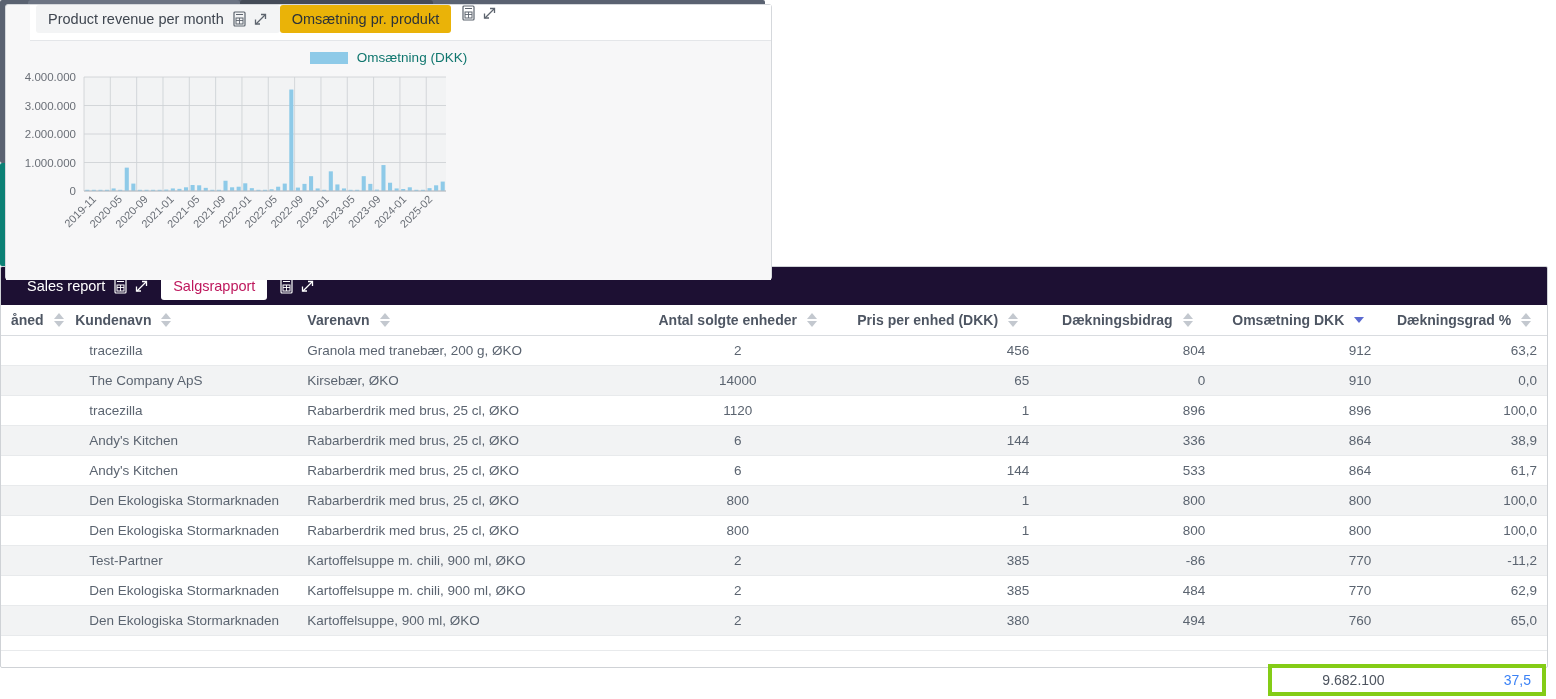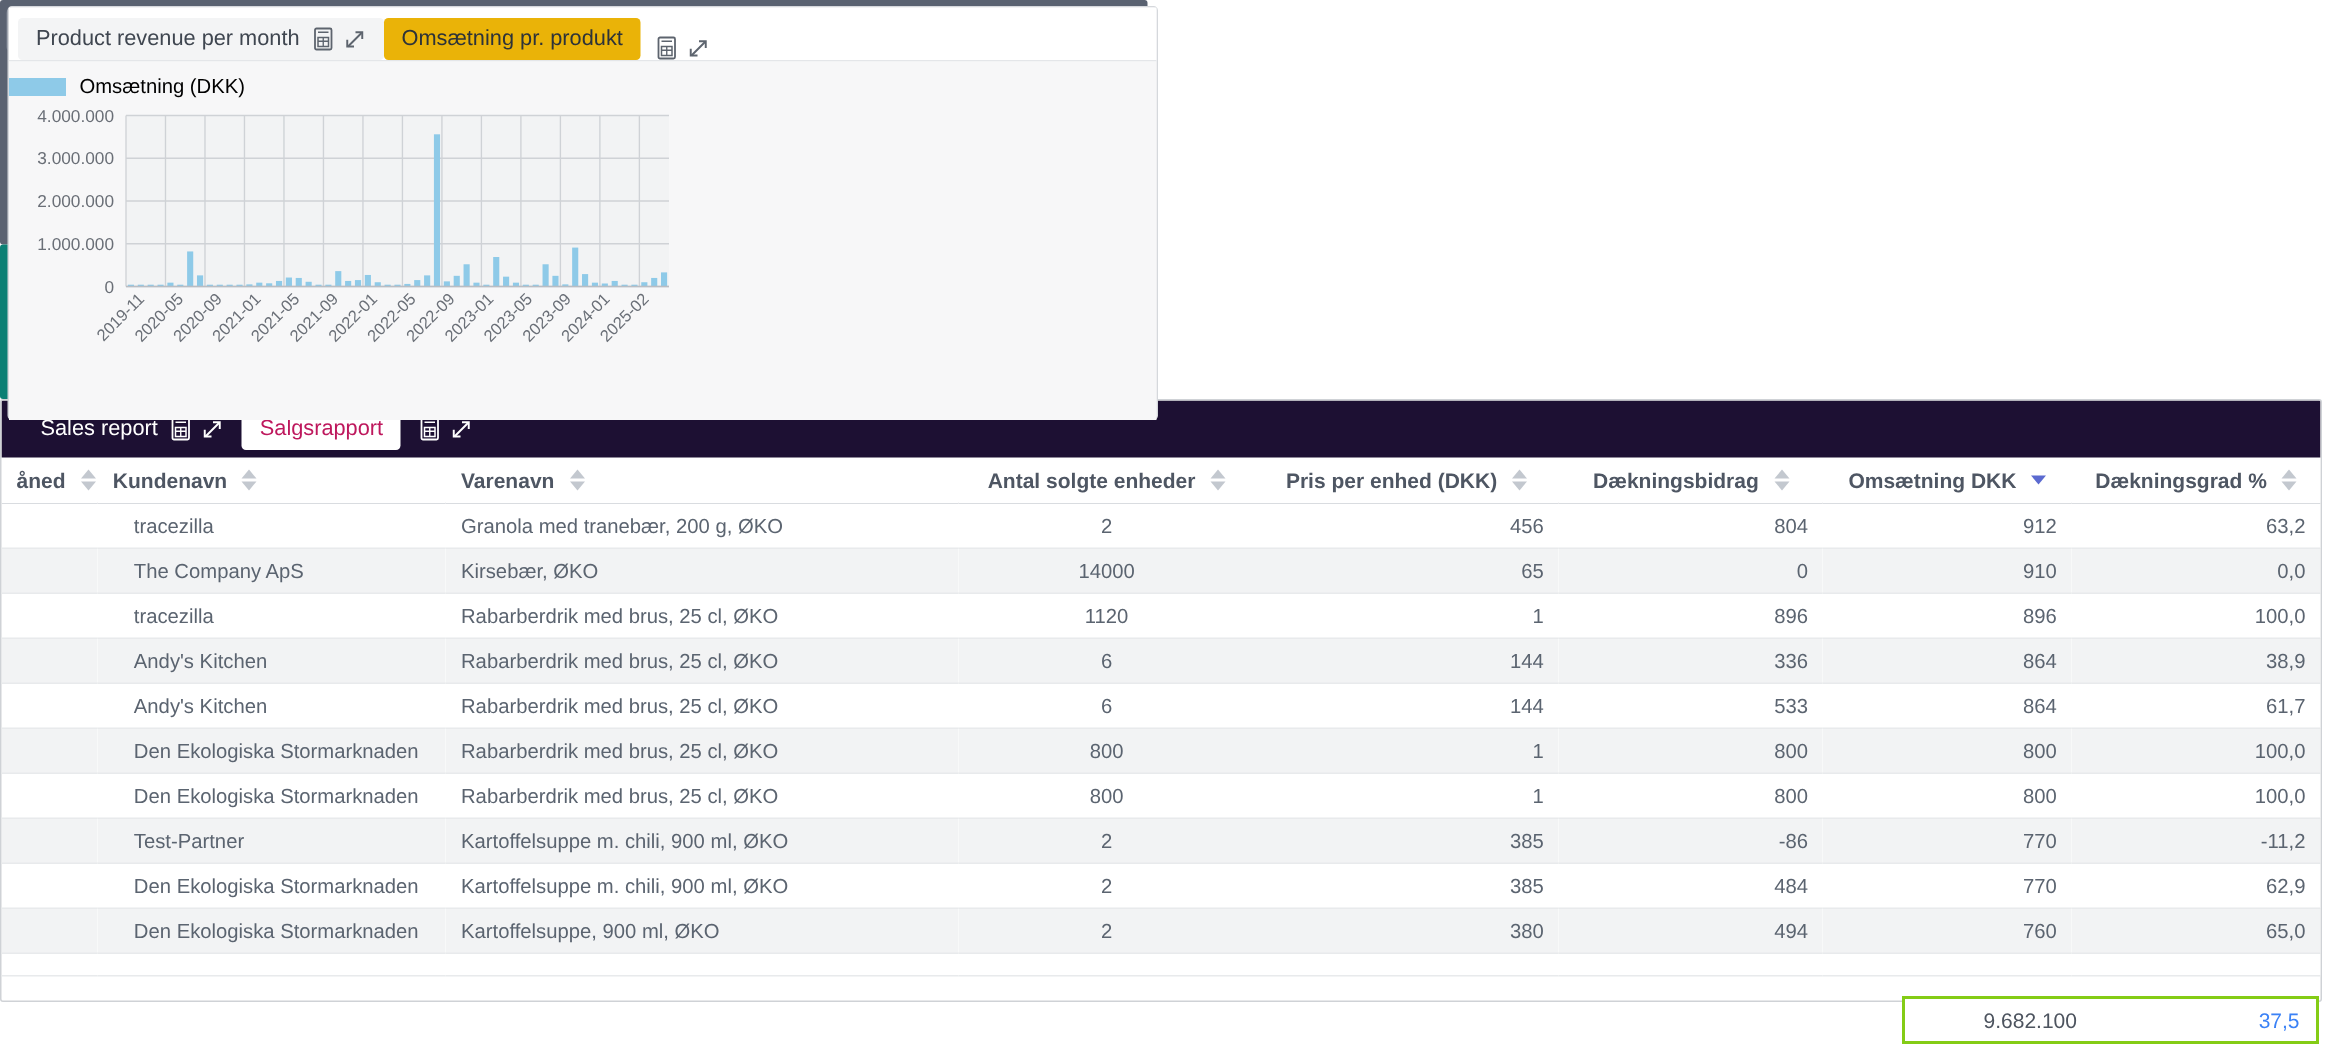--- a/index.html
+++ b/index.html
@@ -21,24 +21,25 @@
     position: absolute;
     box-sizing: border-box;
     border: 1px solid #d5d8dc;
     border-radius: 3px;
     background: #f7f7f8;
   }
 
   
   .tabstrip {
     display: flex;
-    align-items: flex-end;
+    align-items: flex-start;
     height: 36px;
     padding: 0 6px;
     box-sizing: border-box;
+    margin-left: 24px;
   }
   .tab {
     display: flex;
     align-items: center;
     gap: 8px;
     height: 28px;
     padding: 0 12px;
     border-radius: 3px;
     font-size: 14.5px;
     color: #3f4650;
@@ -61,24 +62,25 @@
   #chart-panel { left: 5px; top: 4px; width: 767px; height: 276px; }
   #chart-panel .tabstrip { background: #ffffff; border-bottom: 1px solid #e4e6e9; }
   .chart-body {
     position: relative;
     height: 239px;
     background: #f7f7f8;
   }
   .chart-legend {
     display: flex;
     align-items: center;
+    justify-content: center;
     gap: 9px;
     padding-top: 9px;
     font-size: 13.5px;
-    color: #000000;
+    color: #0f766e;
   }
   .legend-swatch {
     width: 38px; height: 12px;
     background: #8ecae8;
     display: inline-block;
   }
   .plot-wrap {
     position: absolute;
     left: 0; top: 30px;
     width: 100%;
@@ -194,21 +196,21 @@
     color: #4d545f;
     font-size: 14px;
   }
   .total-box {
     position: absolute;
     left: 1268px;
     top: 664px;
     width: 278px;
     height: 32px;
     box-sizing: border-box;
-    border: 2px solid #84cc16;
+    border: 4px solid #84cc16;
     background: #ffffff;
     display: flex;
     align-items: center;
   }
   .total-box .tv1 { flex: 1; text-align: center; font-size: 14px; color: #4d545f; }
   .total-box .tv2 { width: 96px; text-align: right; padding-right: 11px; font-size: 14px; color: #3b82f6; }
 </style>
 </head>
 <body>
 

